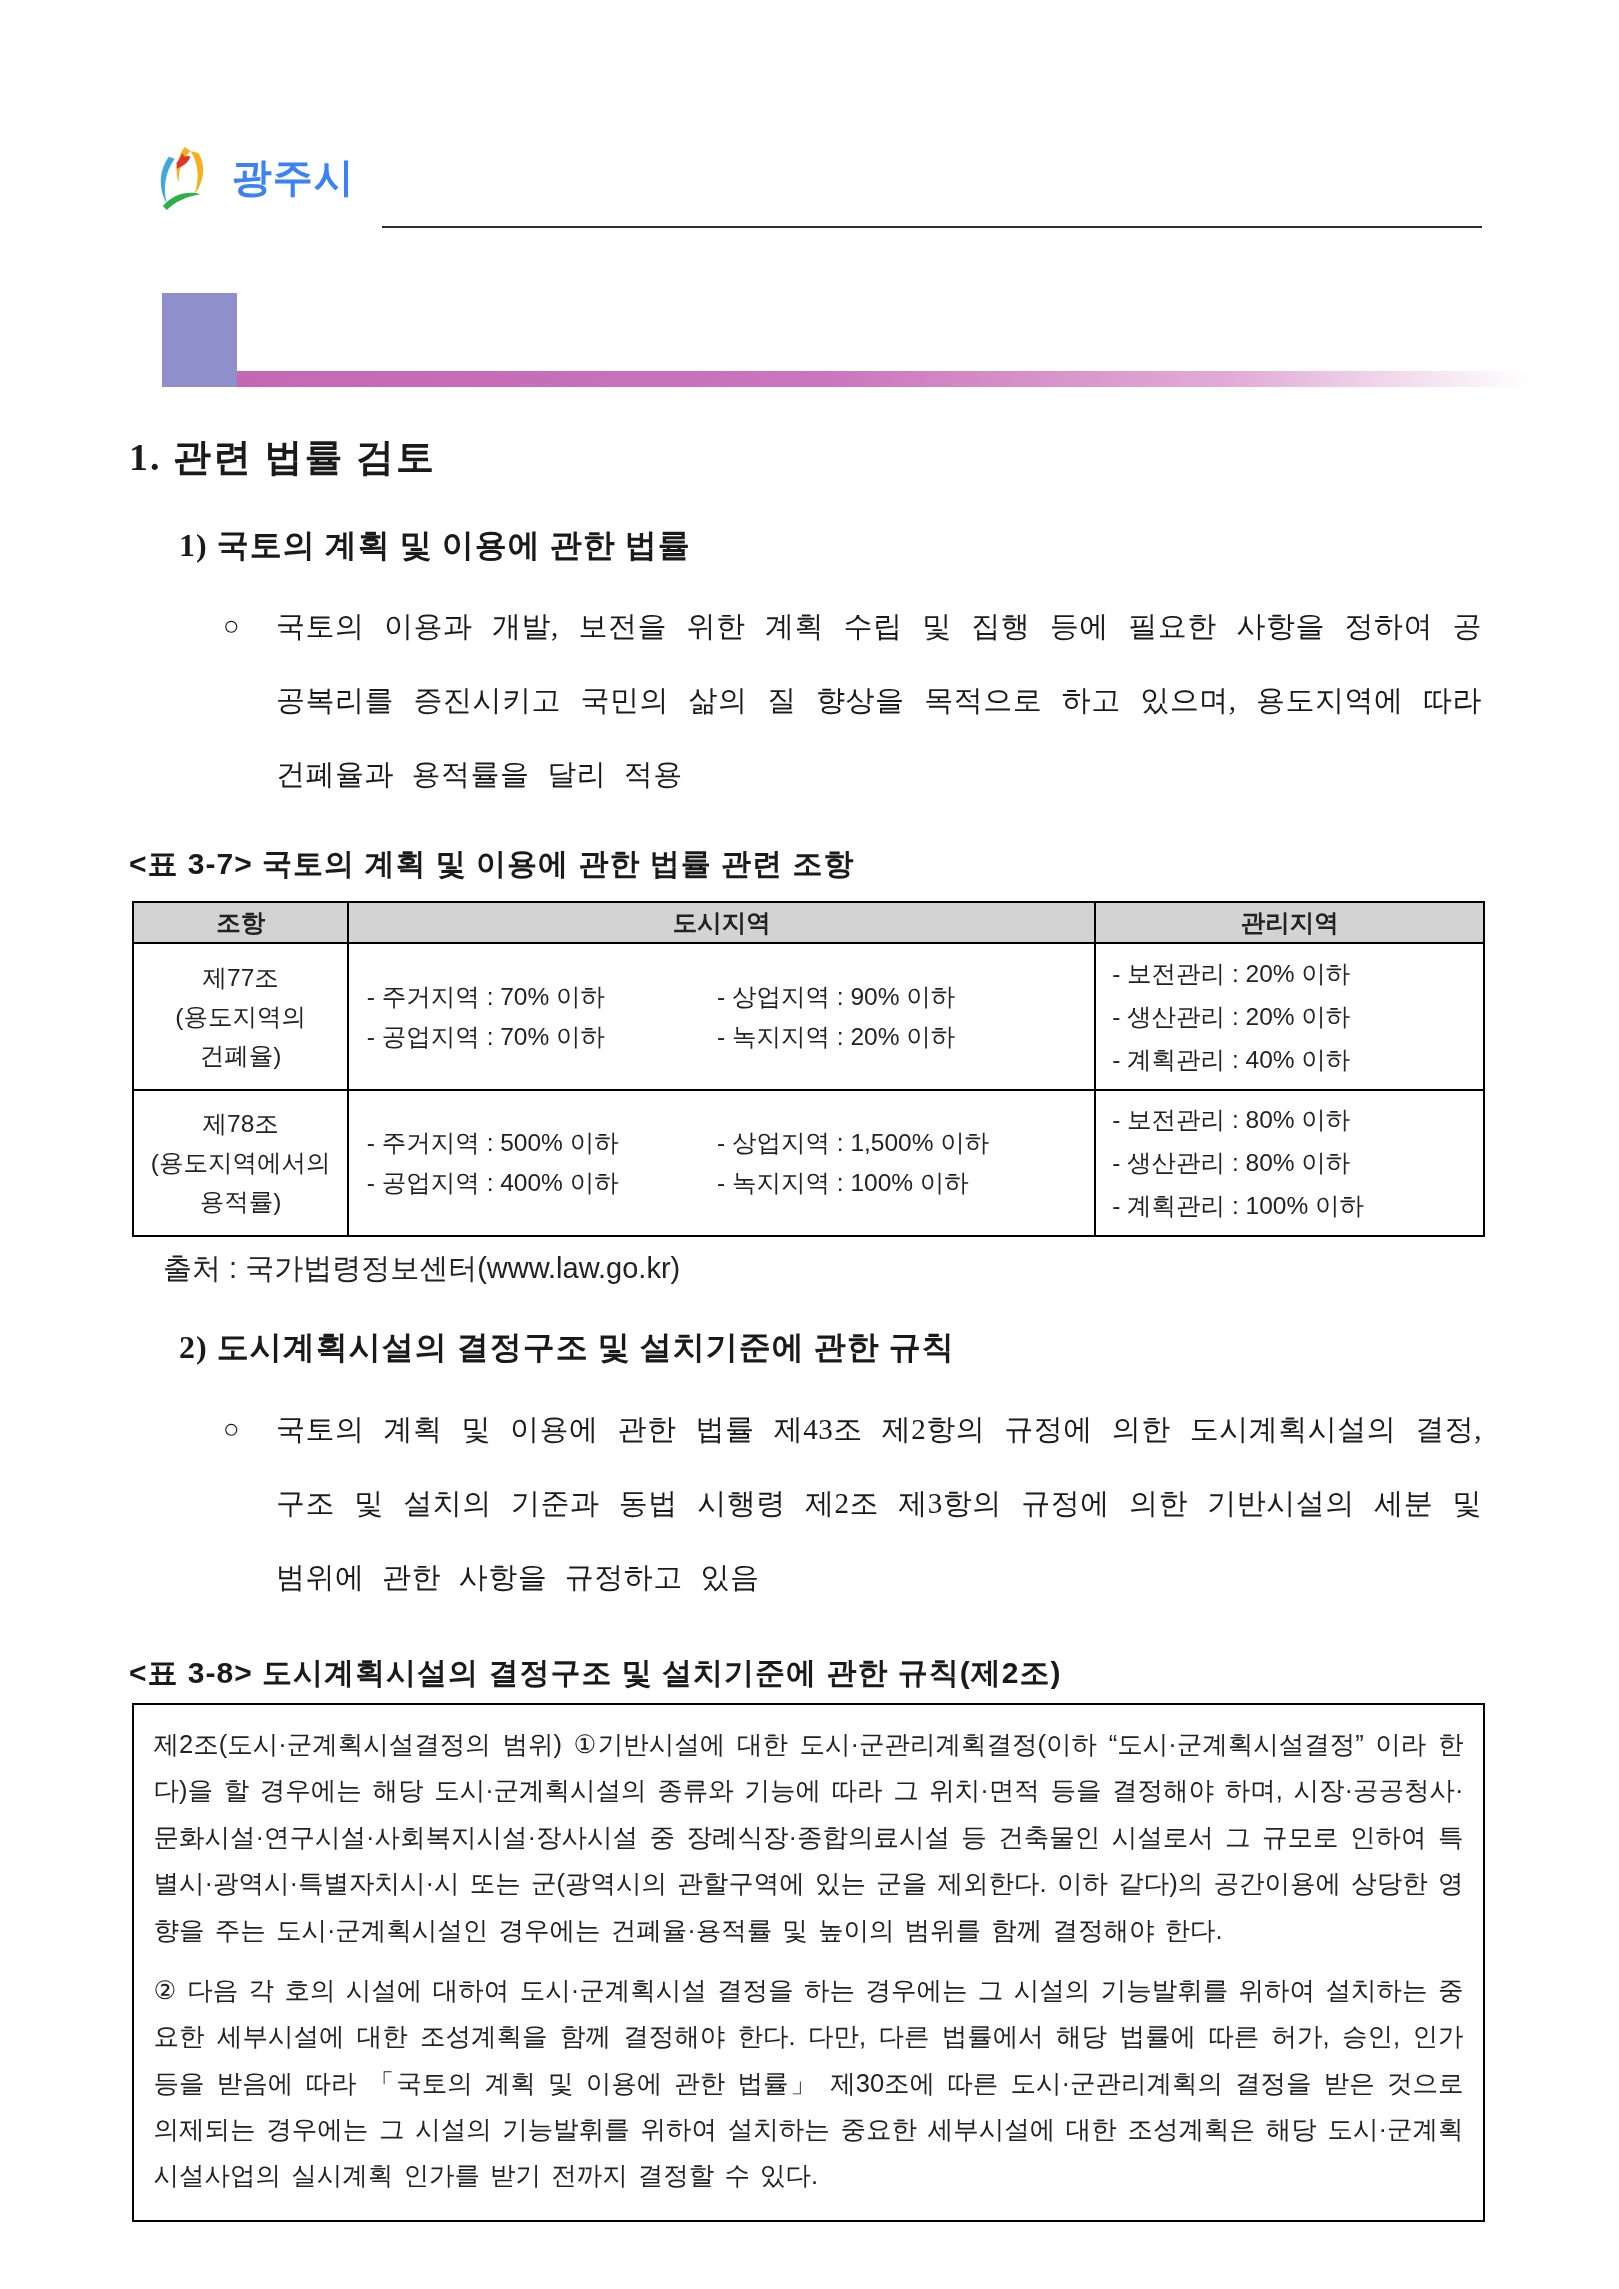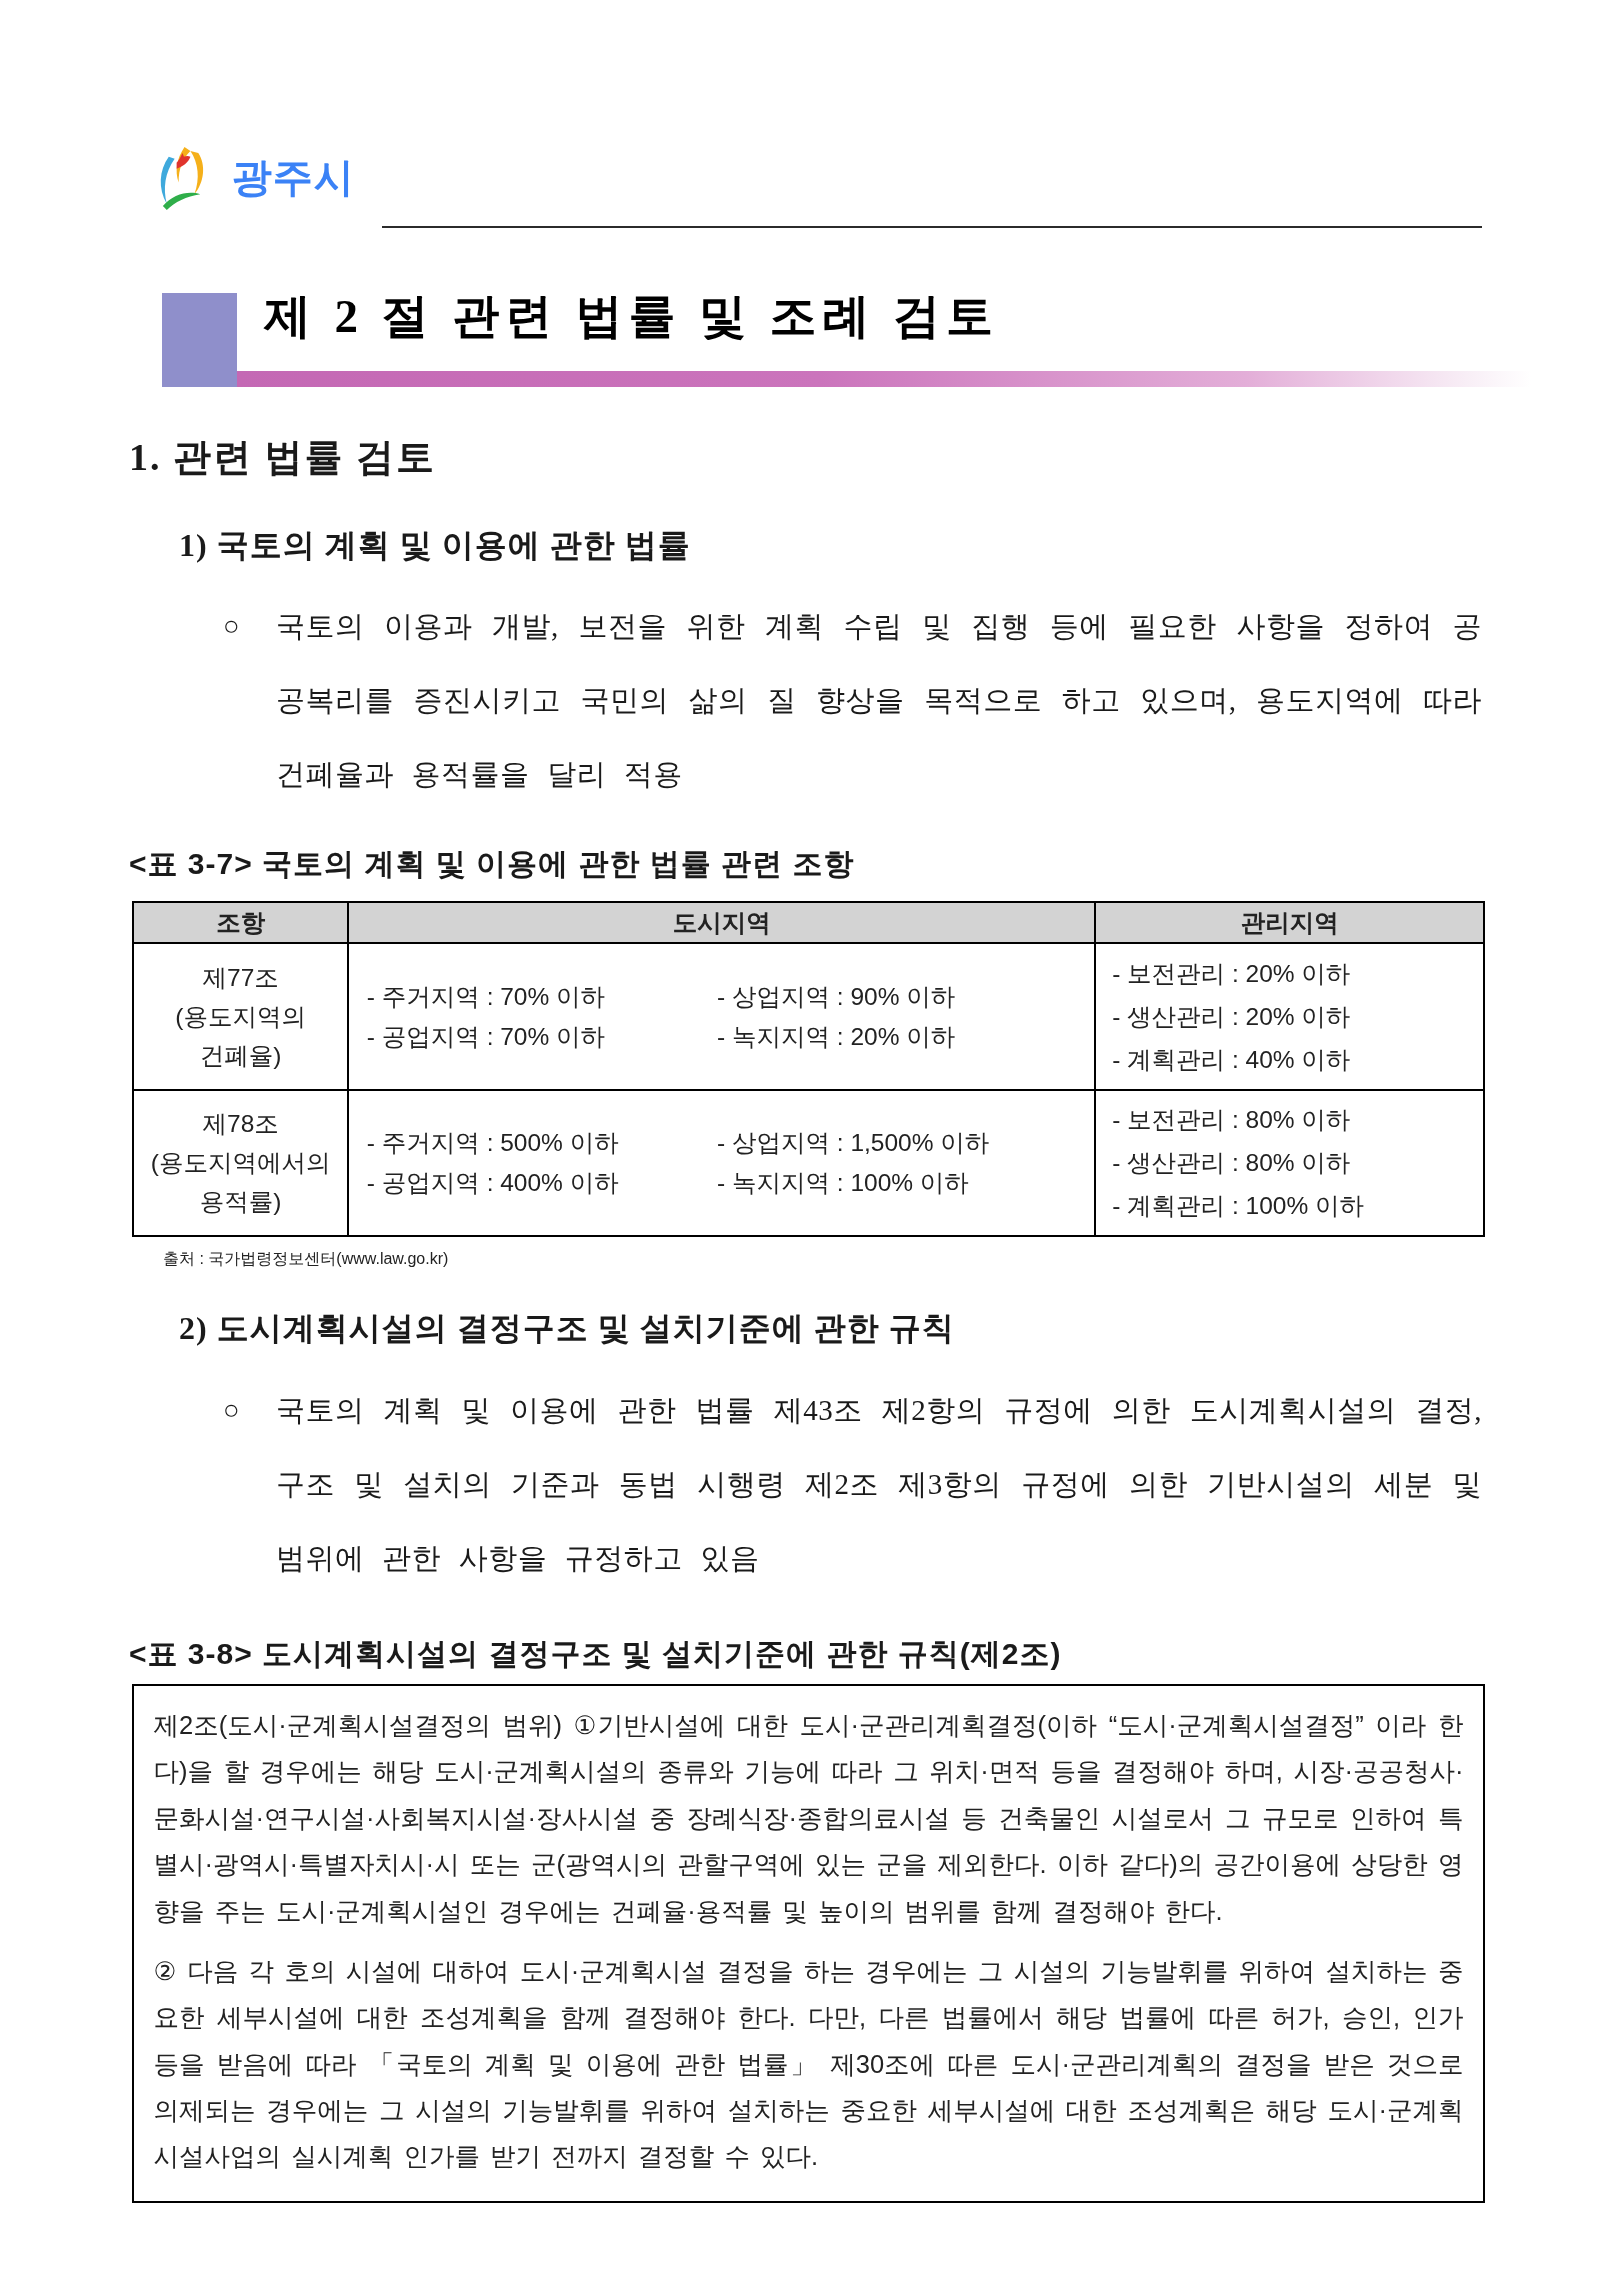--- a/index.html
+++ b/index.html
@@ -141,21 +141,21 @@
     grid-template-columns: 1fr 1.05fr;
     row-gap: 7px;
     white-space: nowrap;
   }
   td.cell-mgmt { width: 389px; padding: 7.8px 7.8px 7.8px 15.7px; vertical-align: middle; }
   td.cell-mgmt .mgmt-line { line-height: 43px; white-space: nowrap; }
 
   .source-note {
     margin: 11.8px 0 0 163px;
     font-family: "Liberation Sans", "DejaVu Sans", sans-serif;
-    font-size: 16px;
+    font-size: 29px;
     color: #222;
   }
 
   
   .law-box {
     margin: 3px 134px 0 132px;
     border: 2.9px solid #000;
     padding: 15.7px 19.6px 21.6px 19.6px;
     font-family: "Liberation Sans", "DejaVu Sans", sans-serif;
     font-size: 25.5px;
@@ -180,21 +180,20 @@
       <path d="M8 62 C18 50 34 46 46 50 C32 52 20 58 12 66 Z" fill="#2fae4a"></path>
     </svg>
   </span>
   <span class="logo-text">광주시</span>
 </div>
 <div class="header-rule"></div>
 
 <div class="section-banner">
   <div class="banner-square"></div>
   <div class="banner-bar"></div>
-  <div class="banner-title">제 2 절 관련 법률 및 조례 검토</div>
 </div>
 
 <div class="h-level1">1. 관련 법률 검토</div>
 
 <div class="h-level2">1) 국토의 계획 및 이용에 관한 법률</div>
 <div class="bullet">
   <span class="marker">○</span>
   <span>국토의 이용과 개발, 보전을 위한 계획 수립 및 집행 등에 필요한 사항을 정하여 공공복리를 증진시키고 국민의 삶의 질 향상을 목적으로 하고 있으며, 용도지역에 따라 건폐율과 용적률을 달리 적용</span>
 </div>
 

